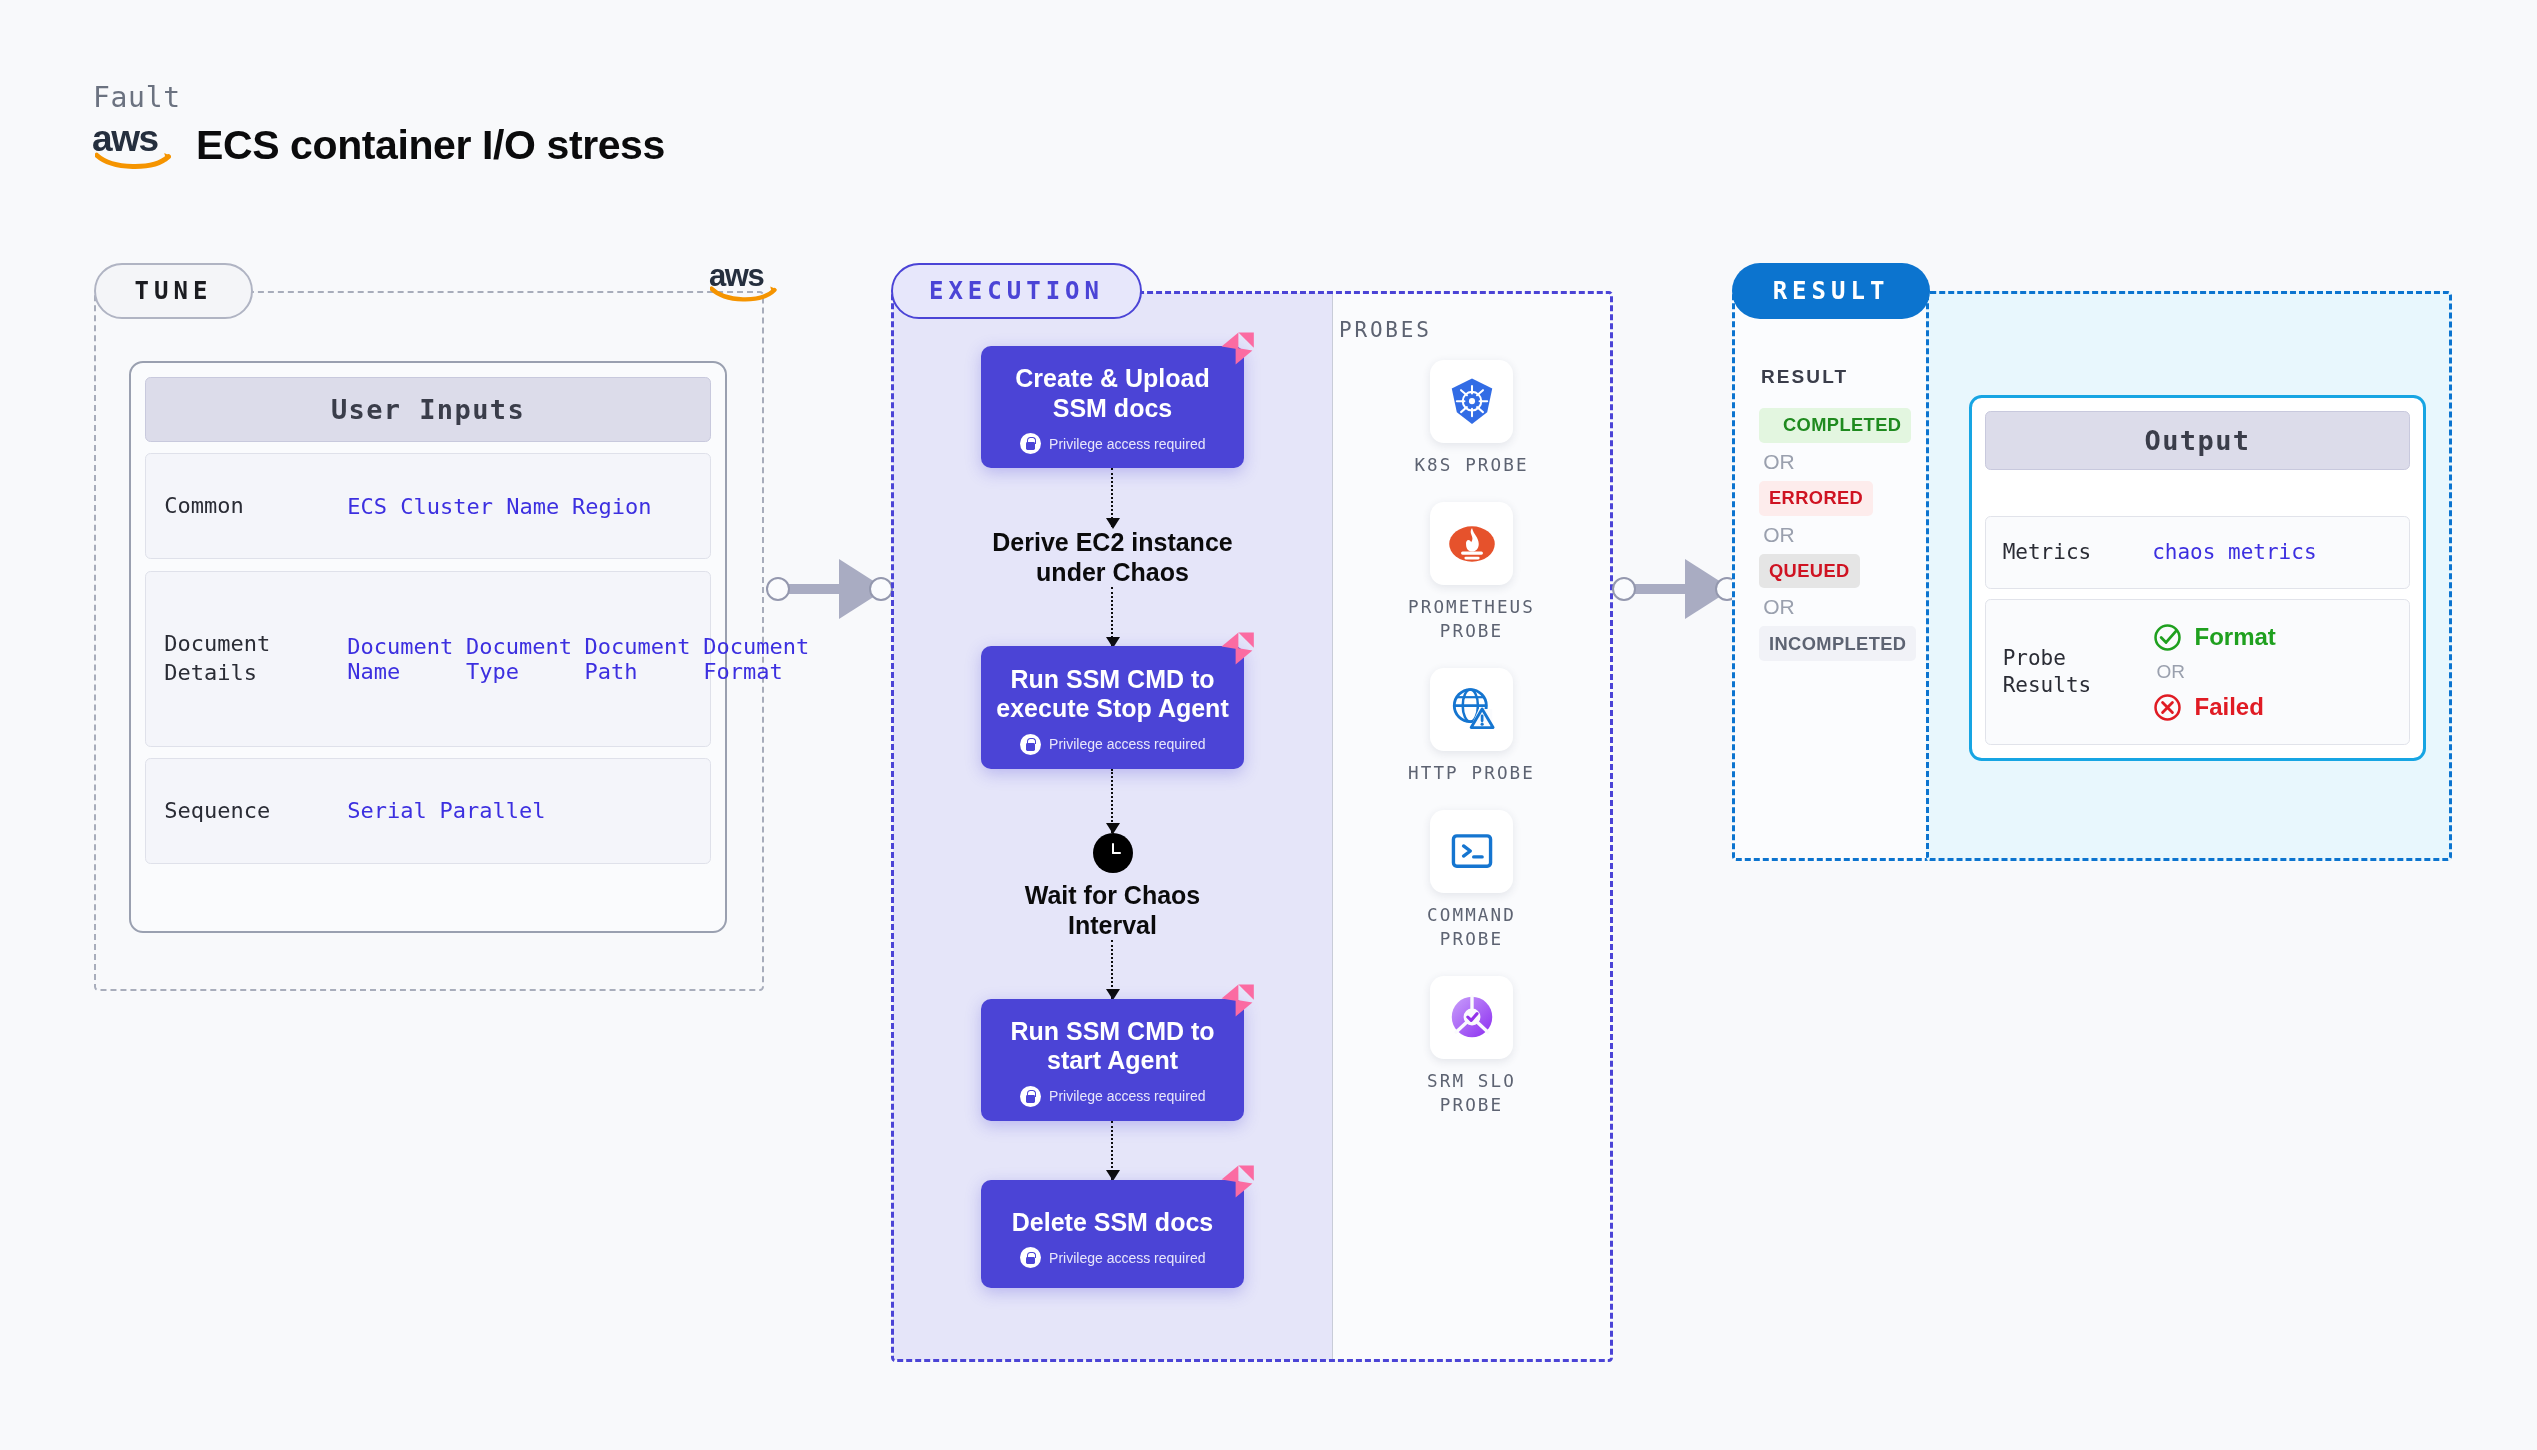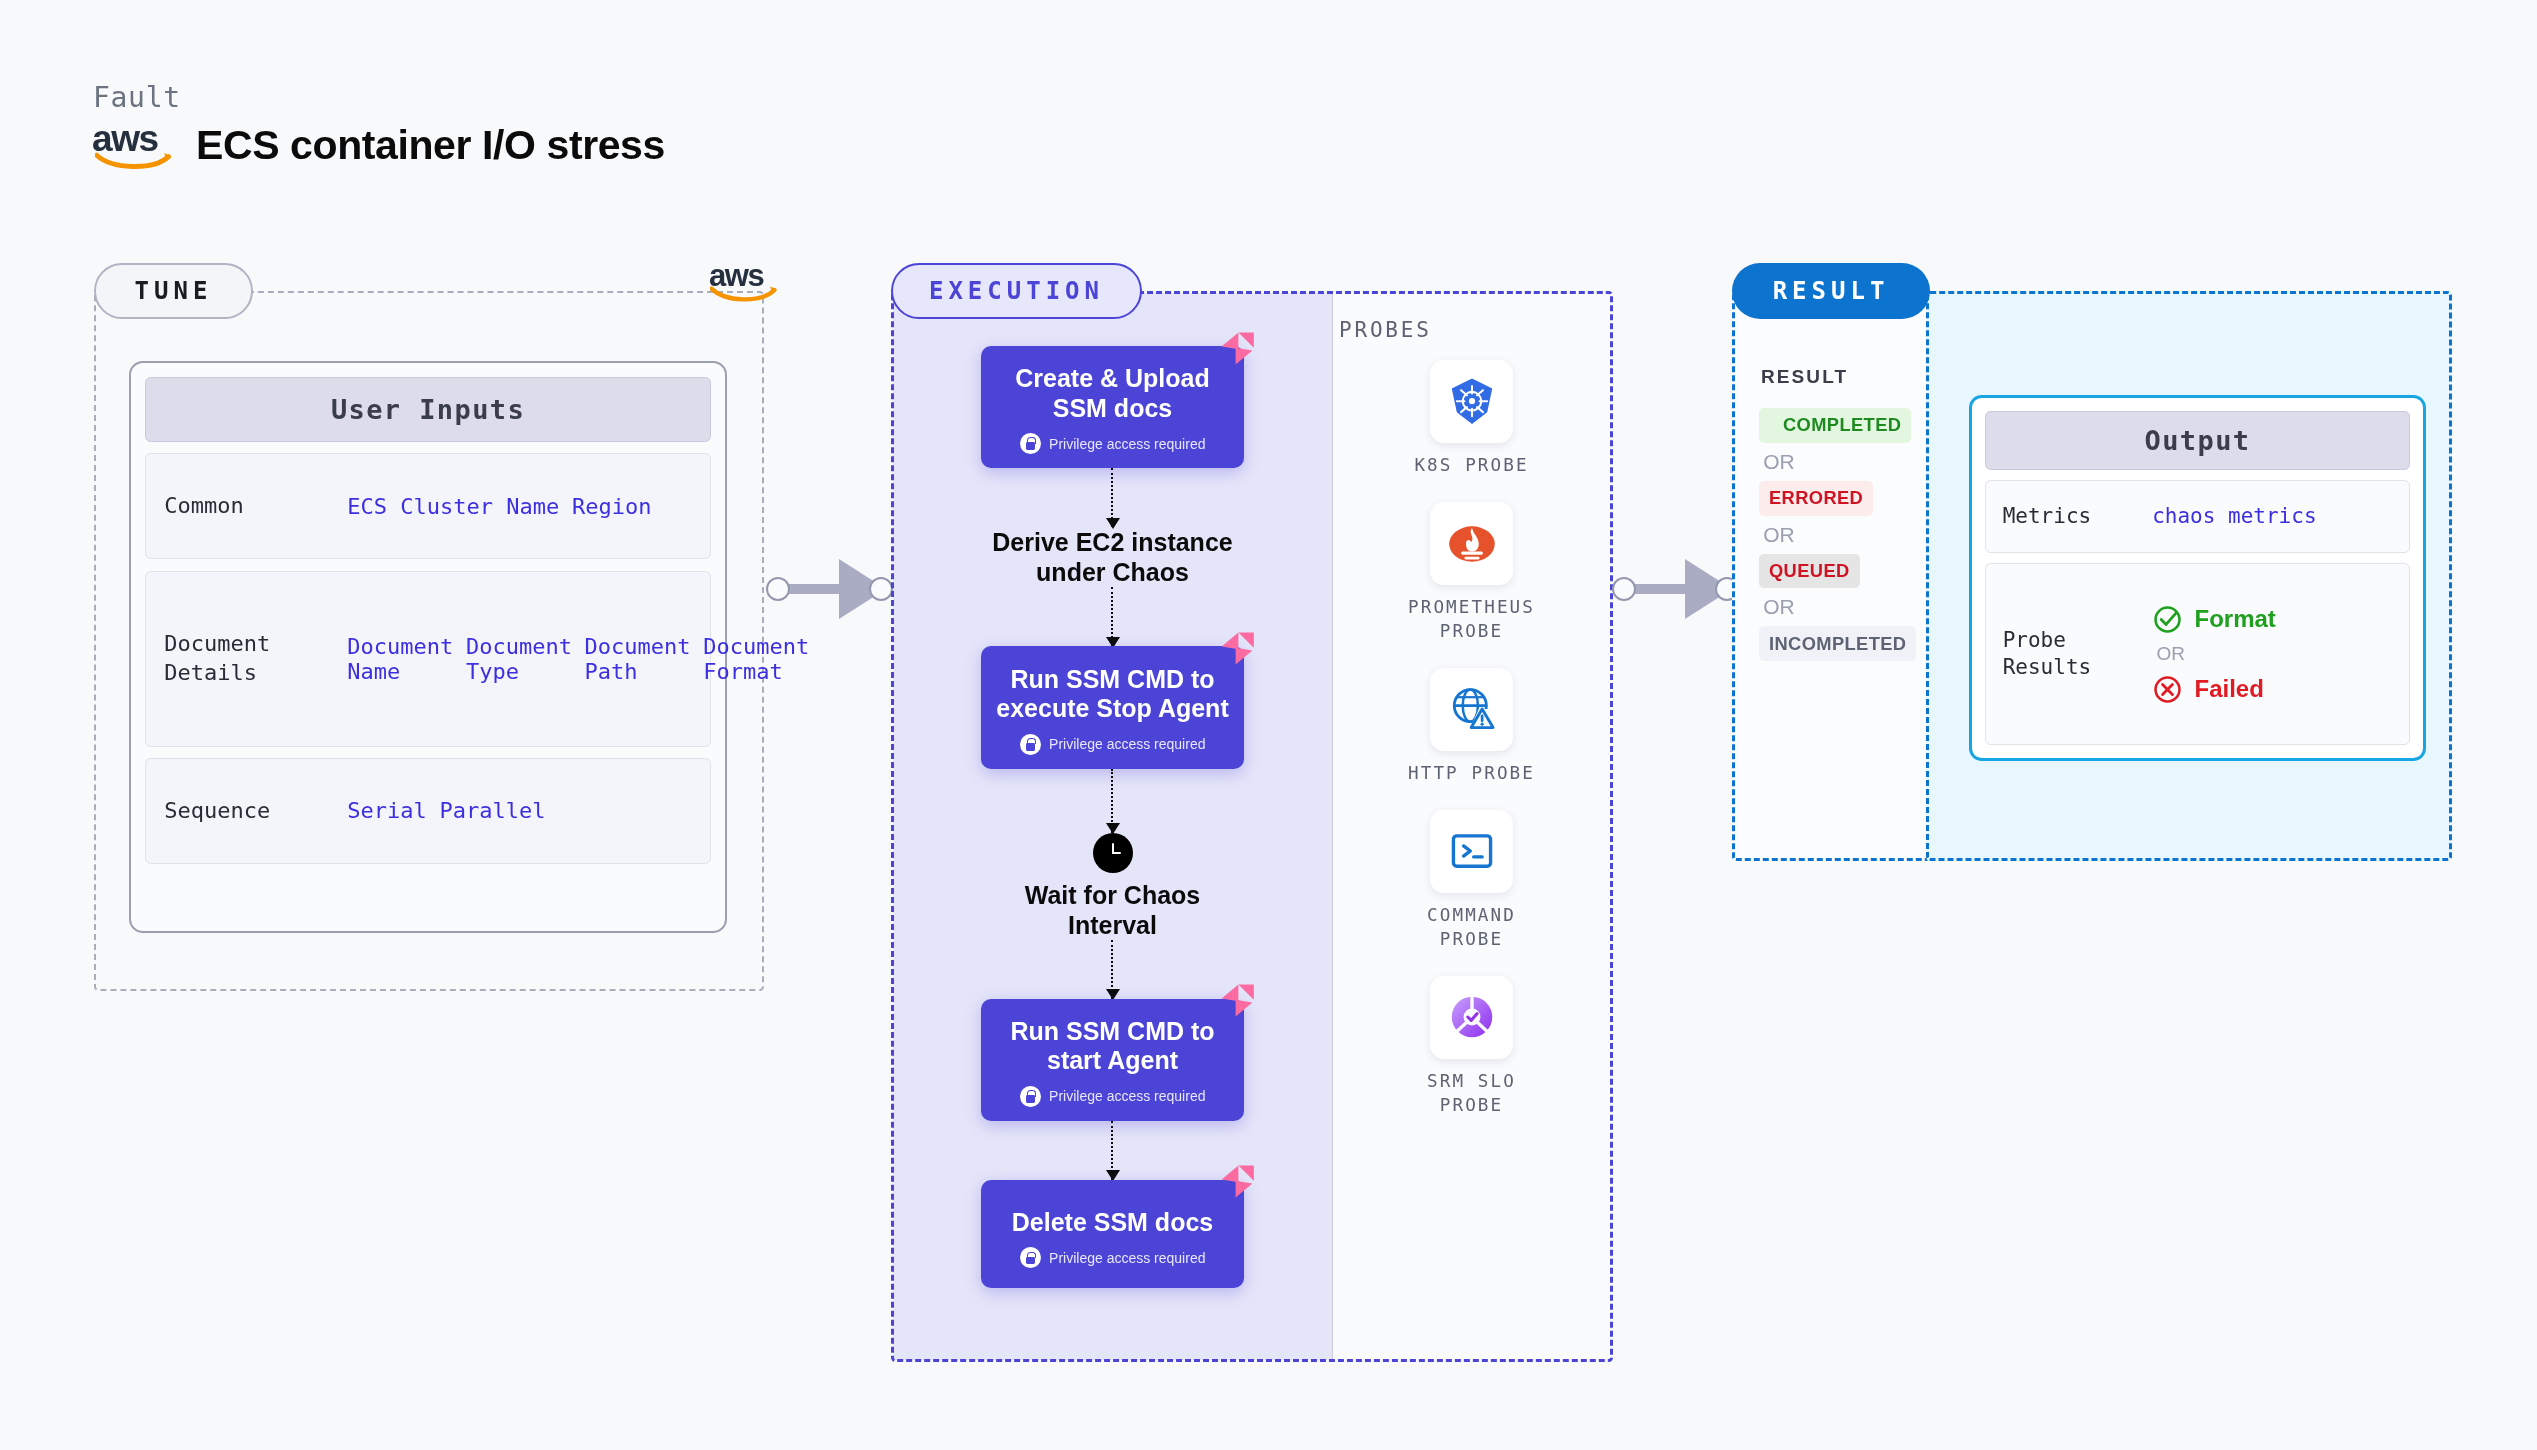--- a/index.html
+++ b/index.html
@@ -444,21 +444,21 @@
     <span class="badge" style="color:#cf1322;background:#fdecec;">ERRORED</span>
     <span class="or-txt">OR</span>
     <span class="badge" style="color:#cf1322;background:#e5e5e5;">QUEUED</span>
     <span class="or-txt">OR</span>
     <span class="badge" style="color:#5d6372;background:#f1f2f7;">INCOMPLETED</span>
   </div>
 
   <div class="output-card">
     <div class="card-header" style="height:59px;">Output</div>
 
-    <div class="out-row" style="flex:0 0 73px;">
+    <div class="out-row" style="flex:0 0 73px;margin-top:36px;">
       <div class="out-key">Metrics</div>
       <div class="out-val">chaos metrics</div>
     </div>
 
     <div class="out-row" style="flex:1 1 auto;">
       <div class="out-key">Probe<br>Results</div>
       <div class="pr-col">
         <div class="pr-line">
           <svg width="31" height="31" viewBox="0 0 44 44">
             <circle cx="22" cy="22" r="17" fill="none" stroke="#1fa01f" stroke-width="3.6"></circle>

